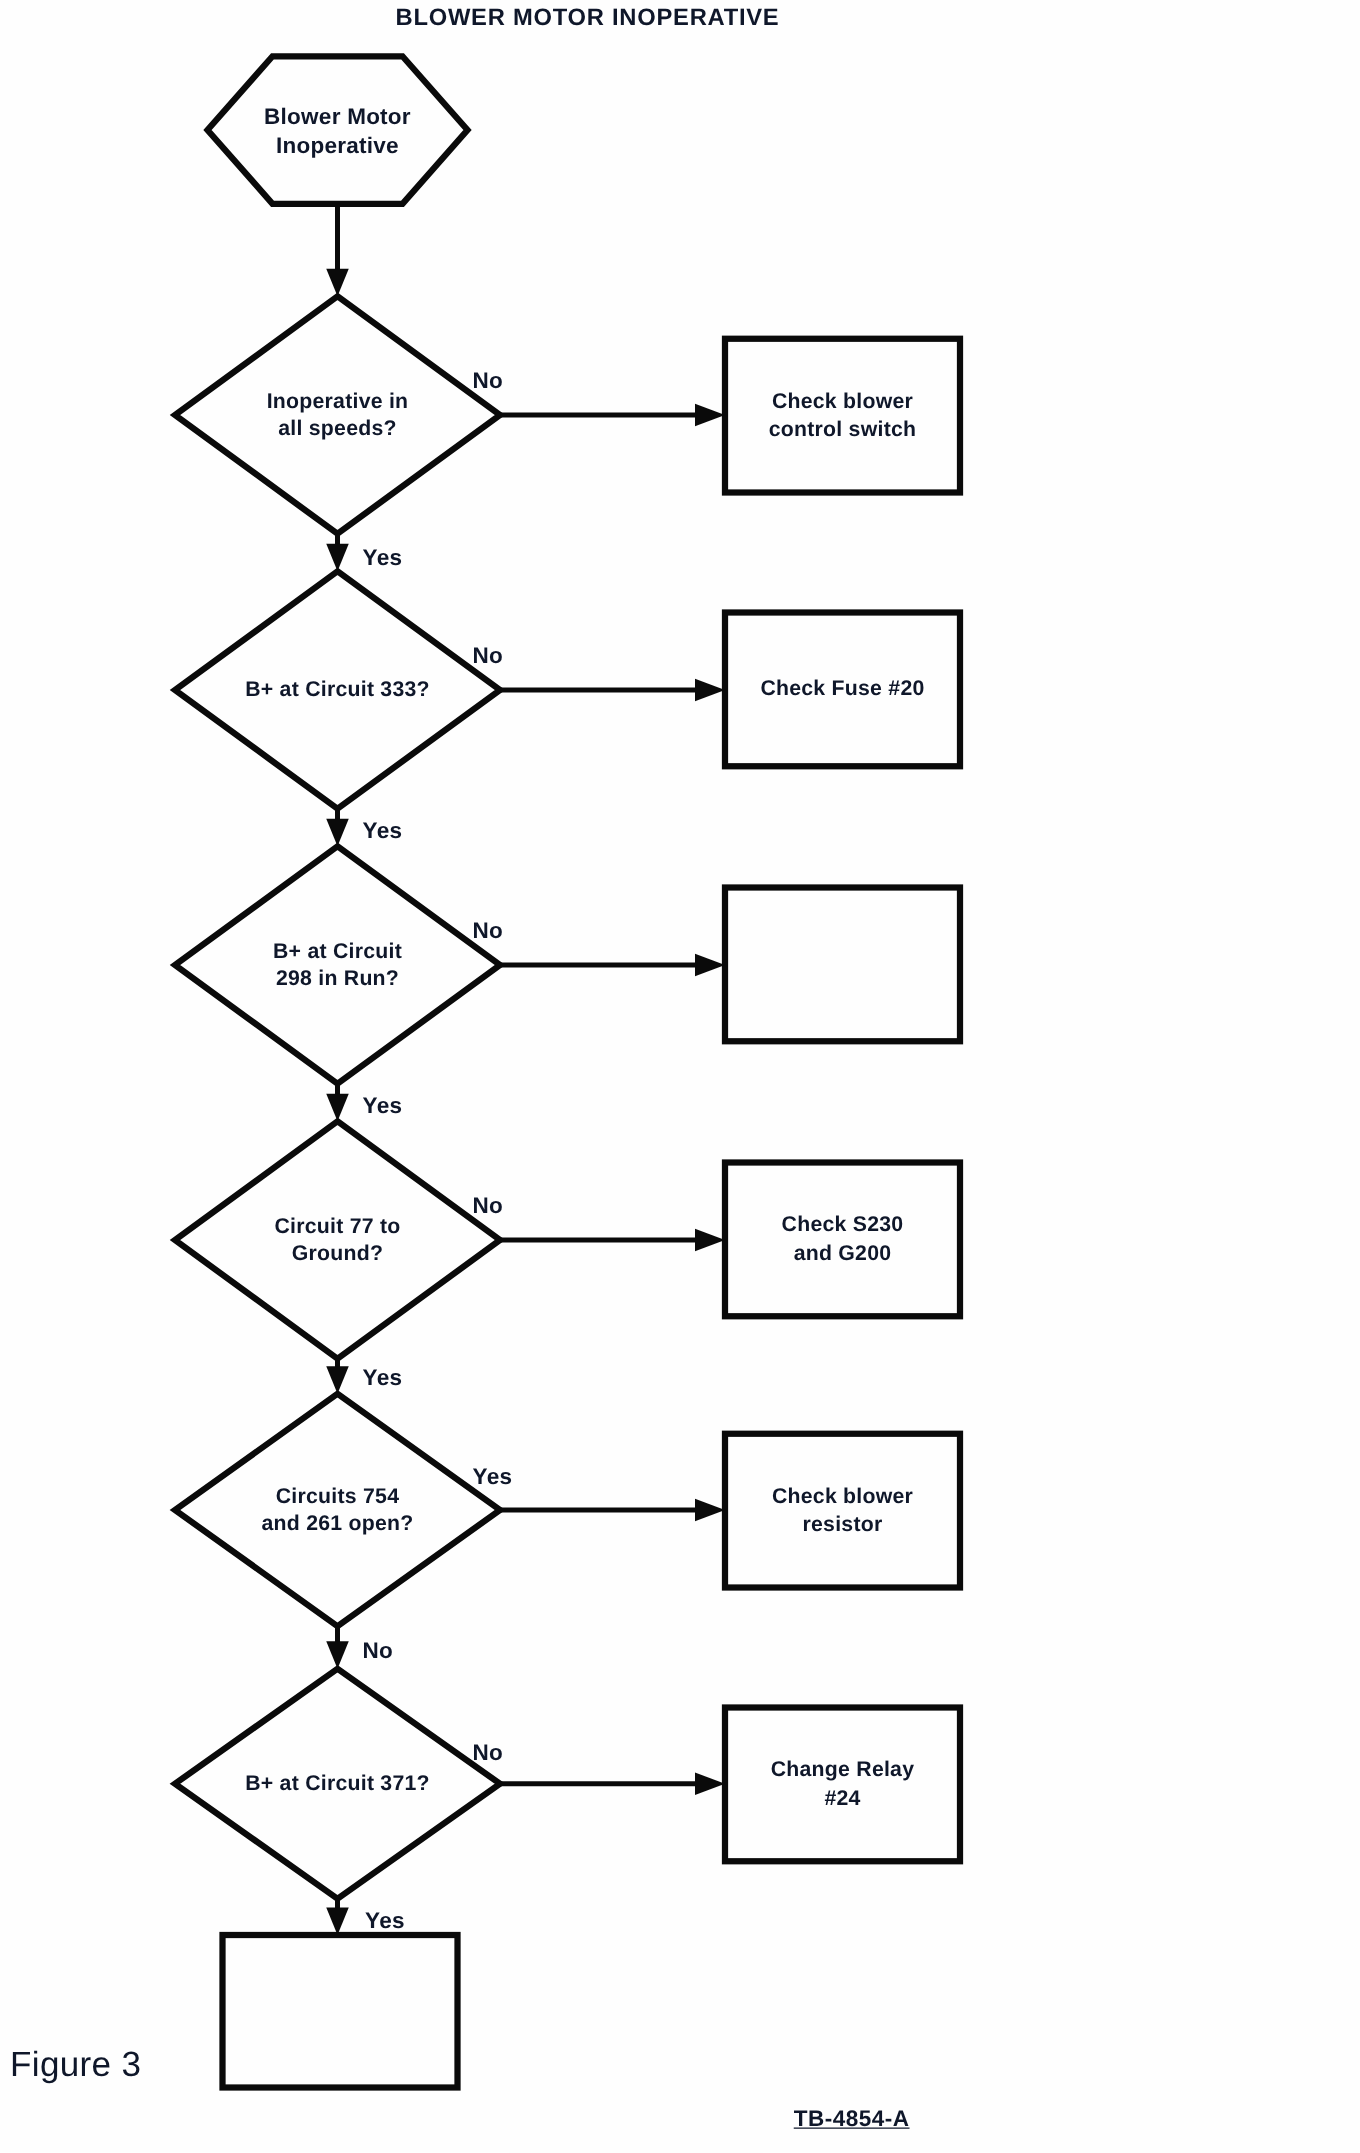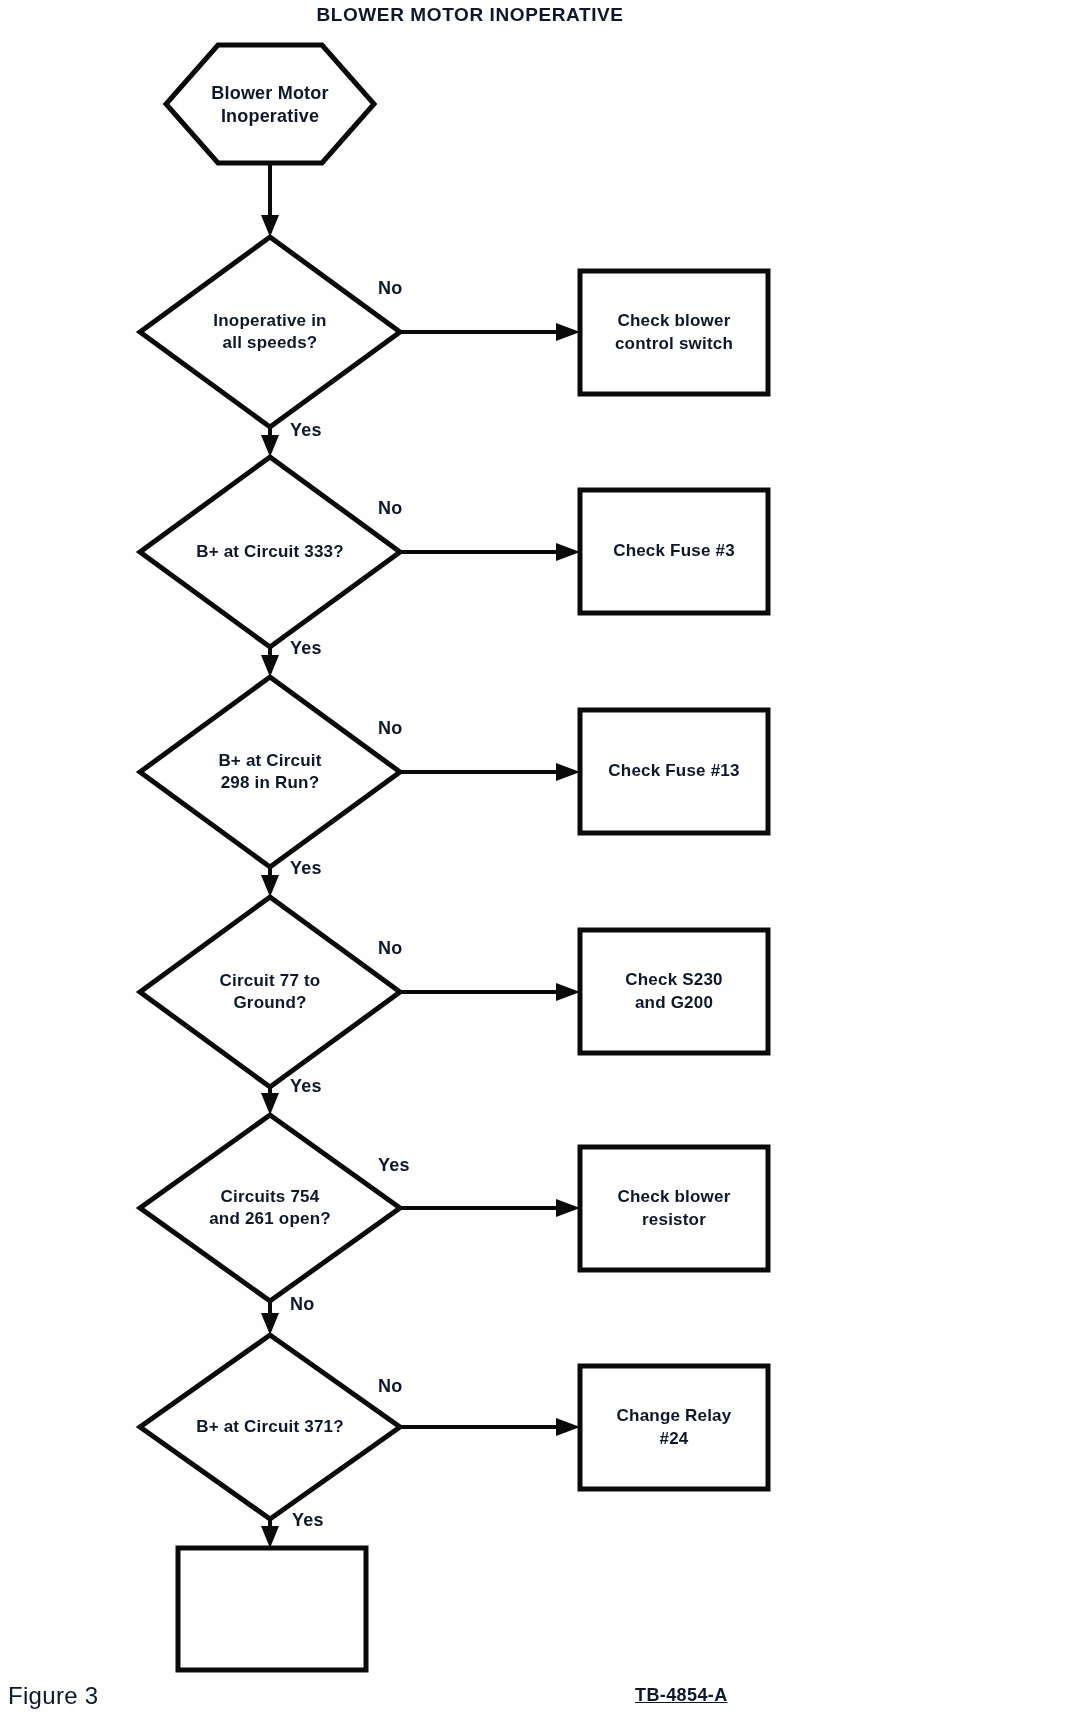--- a/index.html
+++ b/index.html
@@ -58,26 +58,27 @@
     text-align: center;
     font-weight: bold;
     font-size: 19px;
     letter-spacing: 0.6px;
   }
   .branch {
     position: absolute;
     font-weight: bold;
     font-size: 18px;
     letter-spacing: 0.3px;
+    margin-top: 16px;
   }
   .figure-label {
     position: absolute;
     left: 8px;
-    top: 1682px;
-    font-size: 24px;
+    top: 1636px;
+    font-size: 28px;
     letter-spacing: 0.3px;
   }
   .doc-code {
     position: absolute;
     left: 635px;
     top: 1685px;
     font-weight: bold;
     font-size: 18px;
     letter-spacing: 0.4px;
     text-decoration: underline;
@@ -173,22 +174,21 @@
   <div class="txt" style="left:150px; top:732px; width:240px; height:80px;">B+ at Circuit
 298 in Run?</div>
   <div class="txt" style="left:150px; top:952px; width:240px; height:80px;">Circuit 77 to
 Ground?</div>
   <div class="txt" style="left:150px; top:1168px; width:240px; height:80px;">Circuits 754
 and 261 open?</div>
   <div class="txt" style="left:140px; top:1387px; width:260px; height:80px;">B+ at Circuit 371?</div>
 
   <div class="txt" style="left:580px; top:271px; width:188px; height:123px;">Check blower
 control switch</div>
-  <div class="txt" style="left:580px; top:490px; width:188px; height:123px;">Check Fuse #3</div>
-  <div class="txt" style="left:580px; top:710px; width:188px; height:123px;">Check Fuse #13</div>
+  <div class="txt" style="left:580px; top:490px; width:188px; height:123px;">Check Fuse #20</div>
   <div class="txt" style="left:580px; top:930px; width:188px; height:123px;">Check S230
 and G200</div>
   <div class="txt" style="left:580px; top:1147px; width:188px; height:123px;">Check blower
 resistor</div>
   <div class="txt" style="left:580px; top:1366px; width:188px; height:123px;">Change Relay
 #24</div>
 
 
   <div class="branch" style="left:378px; top:278px;">No</div>
   <div class="branch" style="left:378px; top:498px;">No</div>

